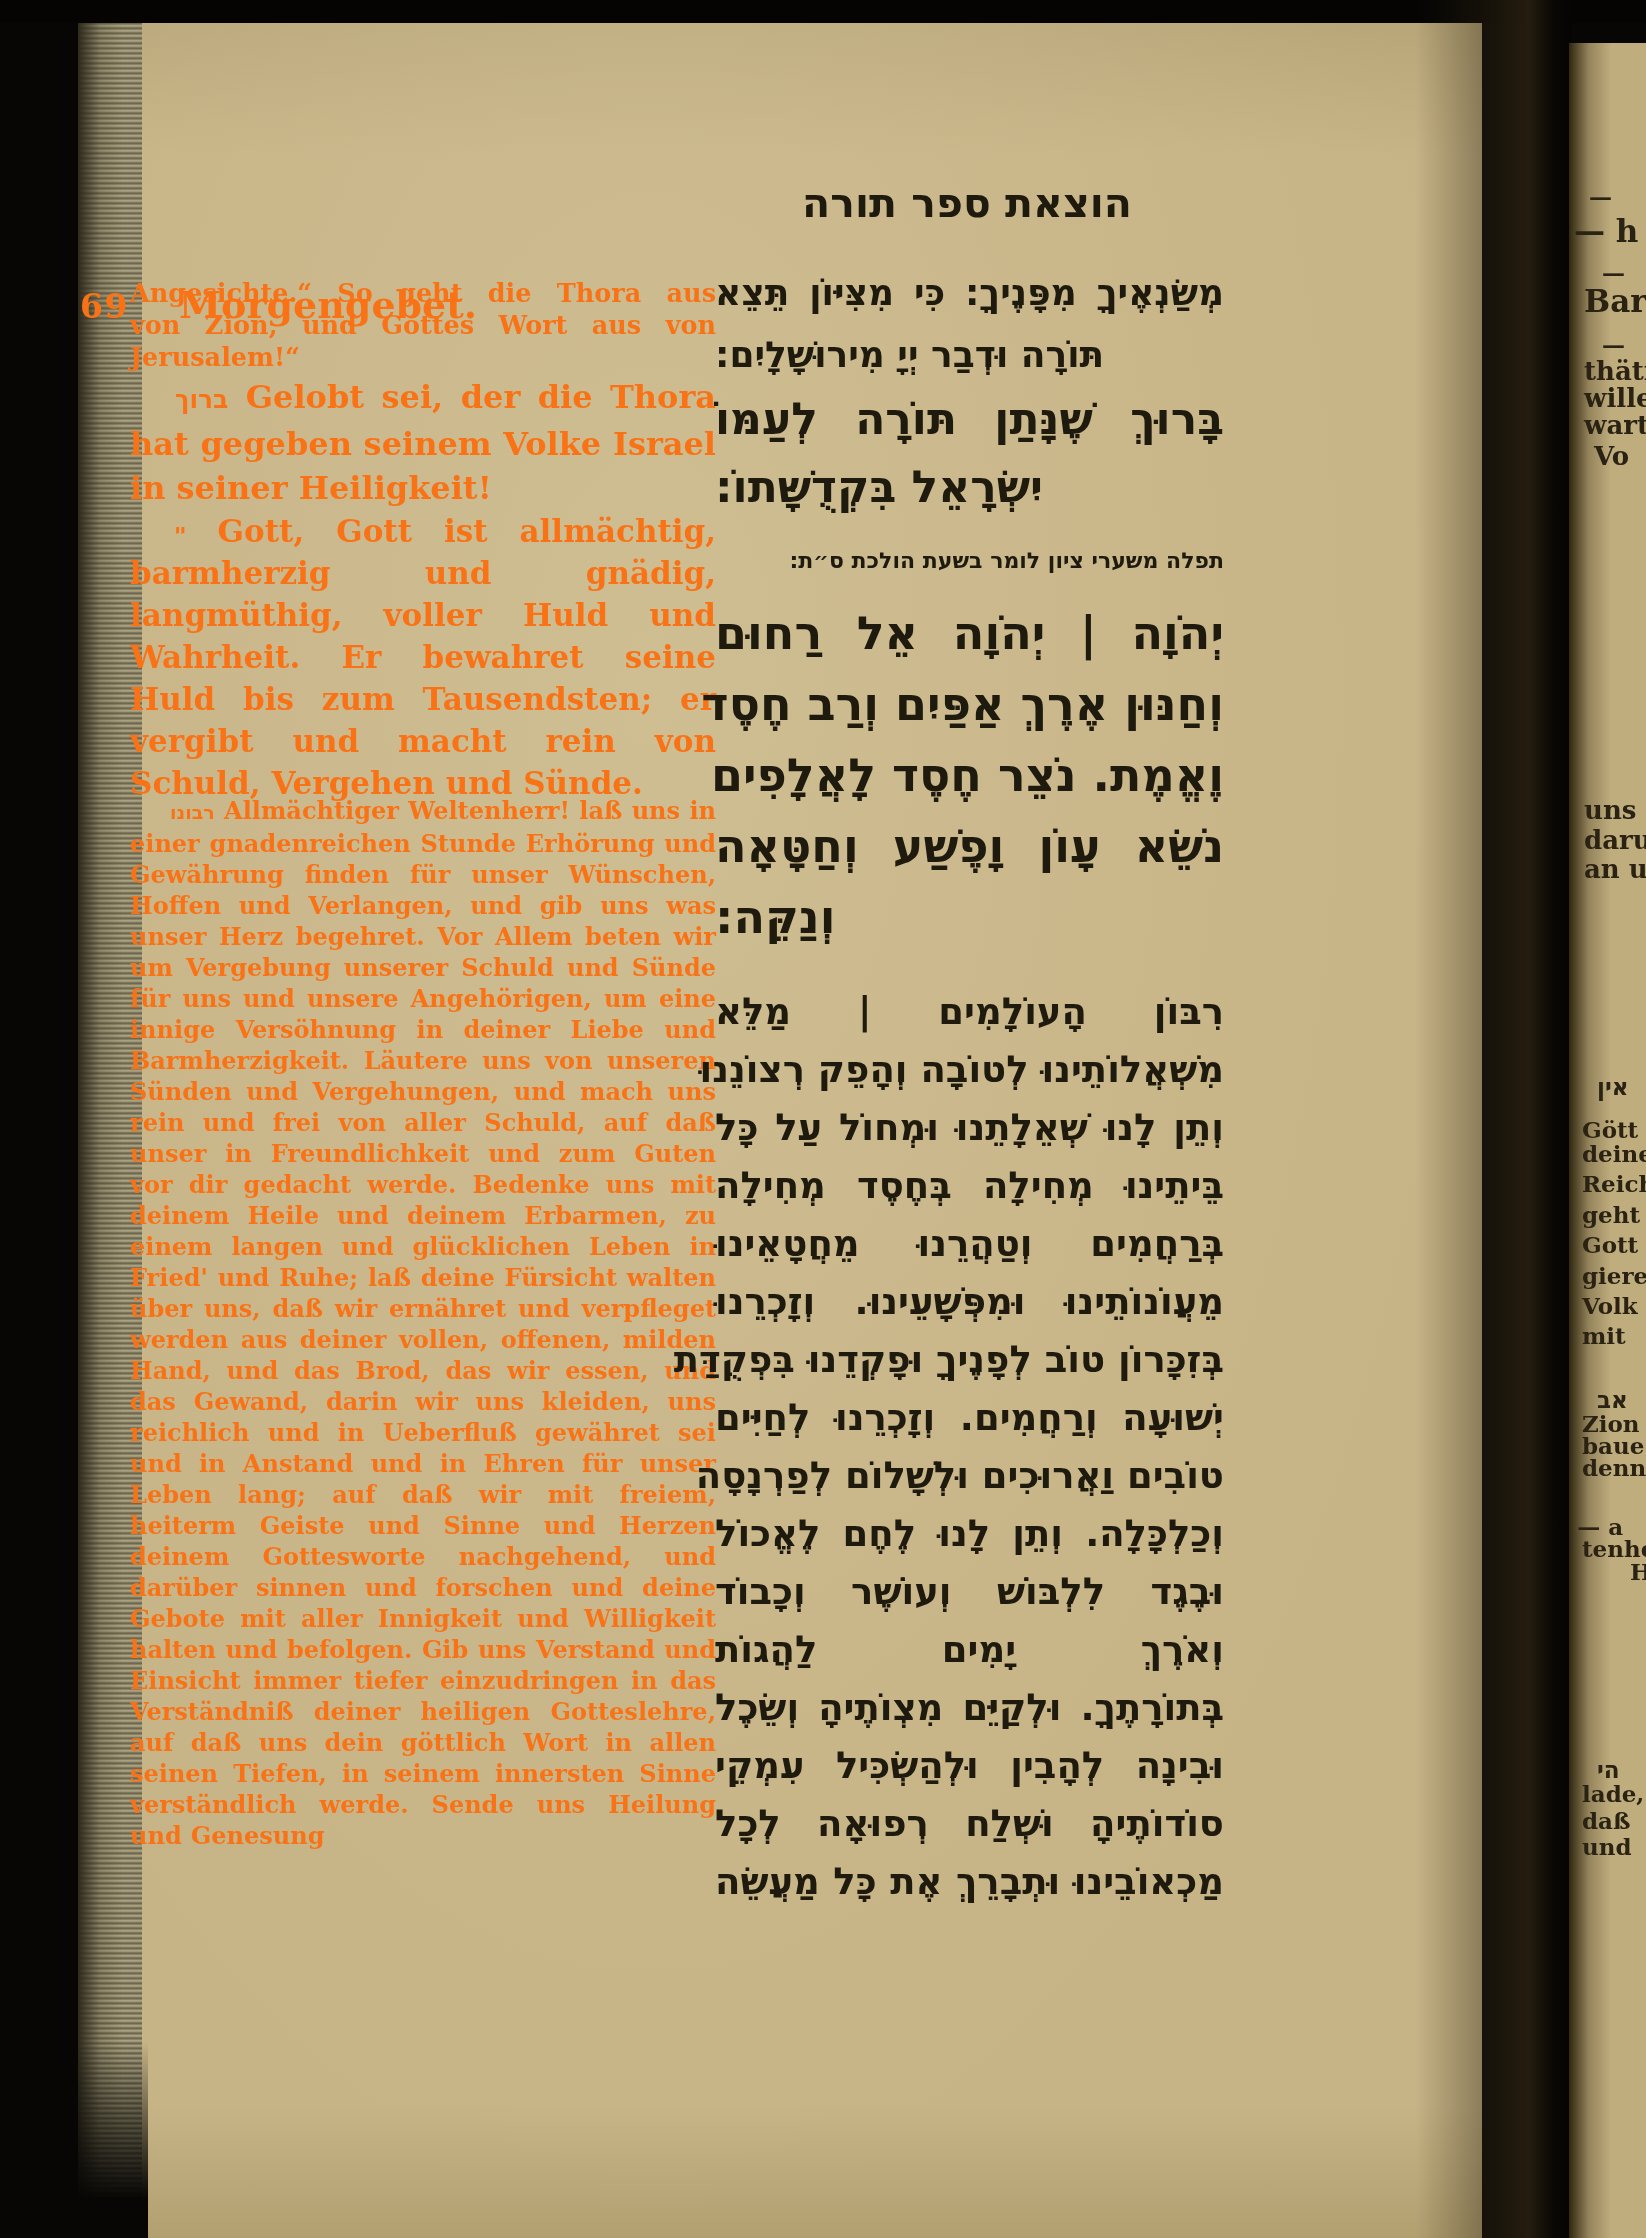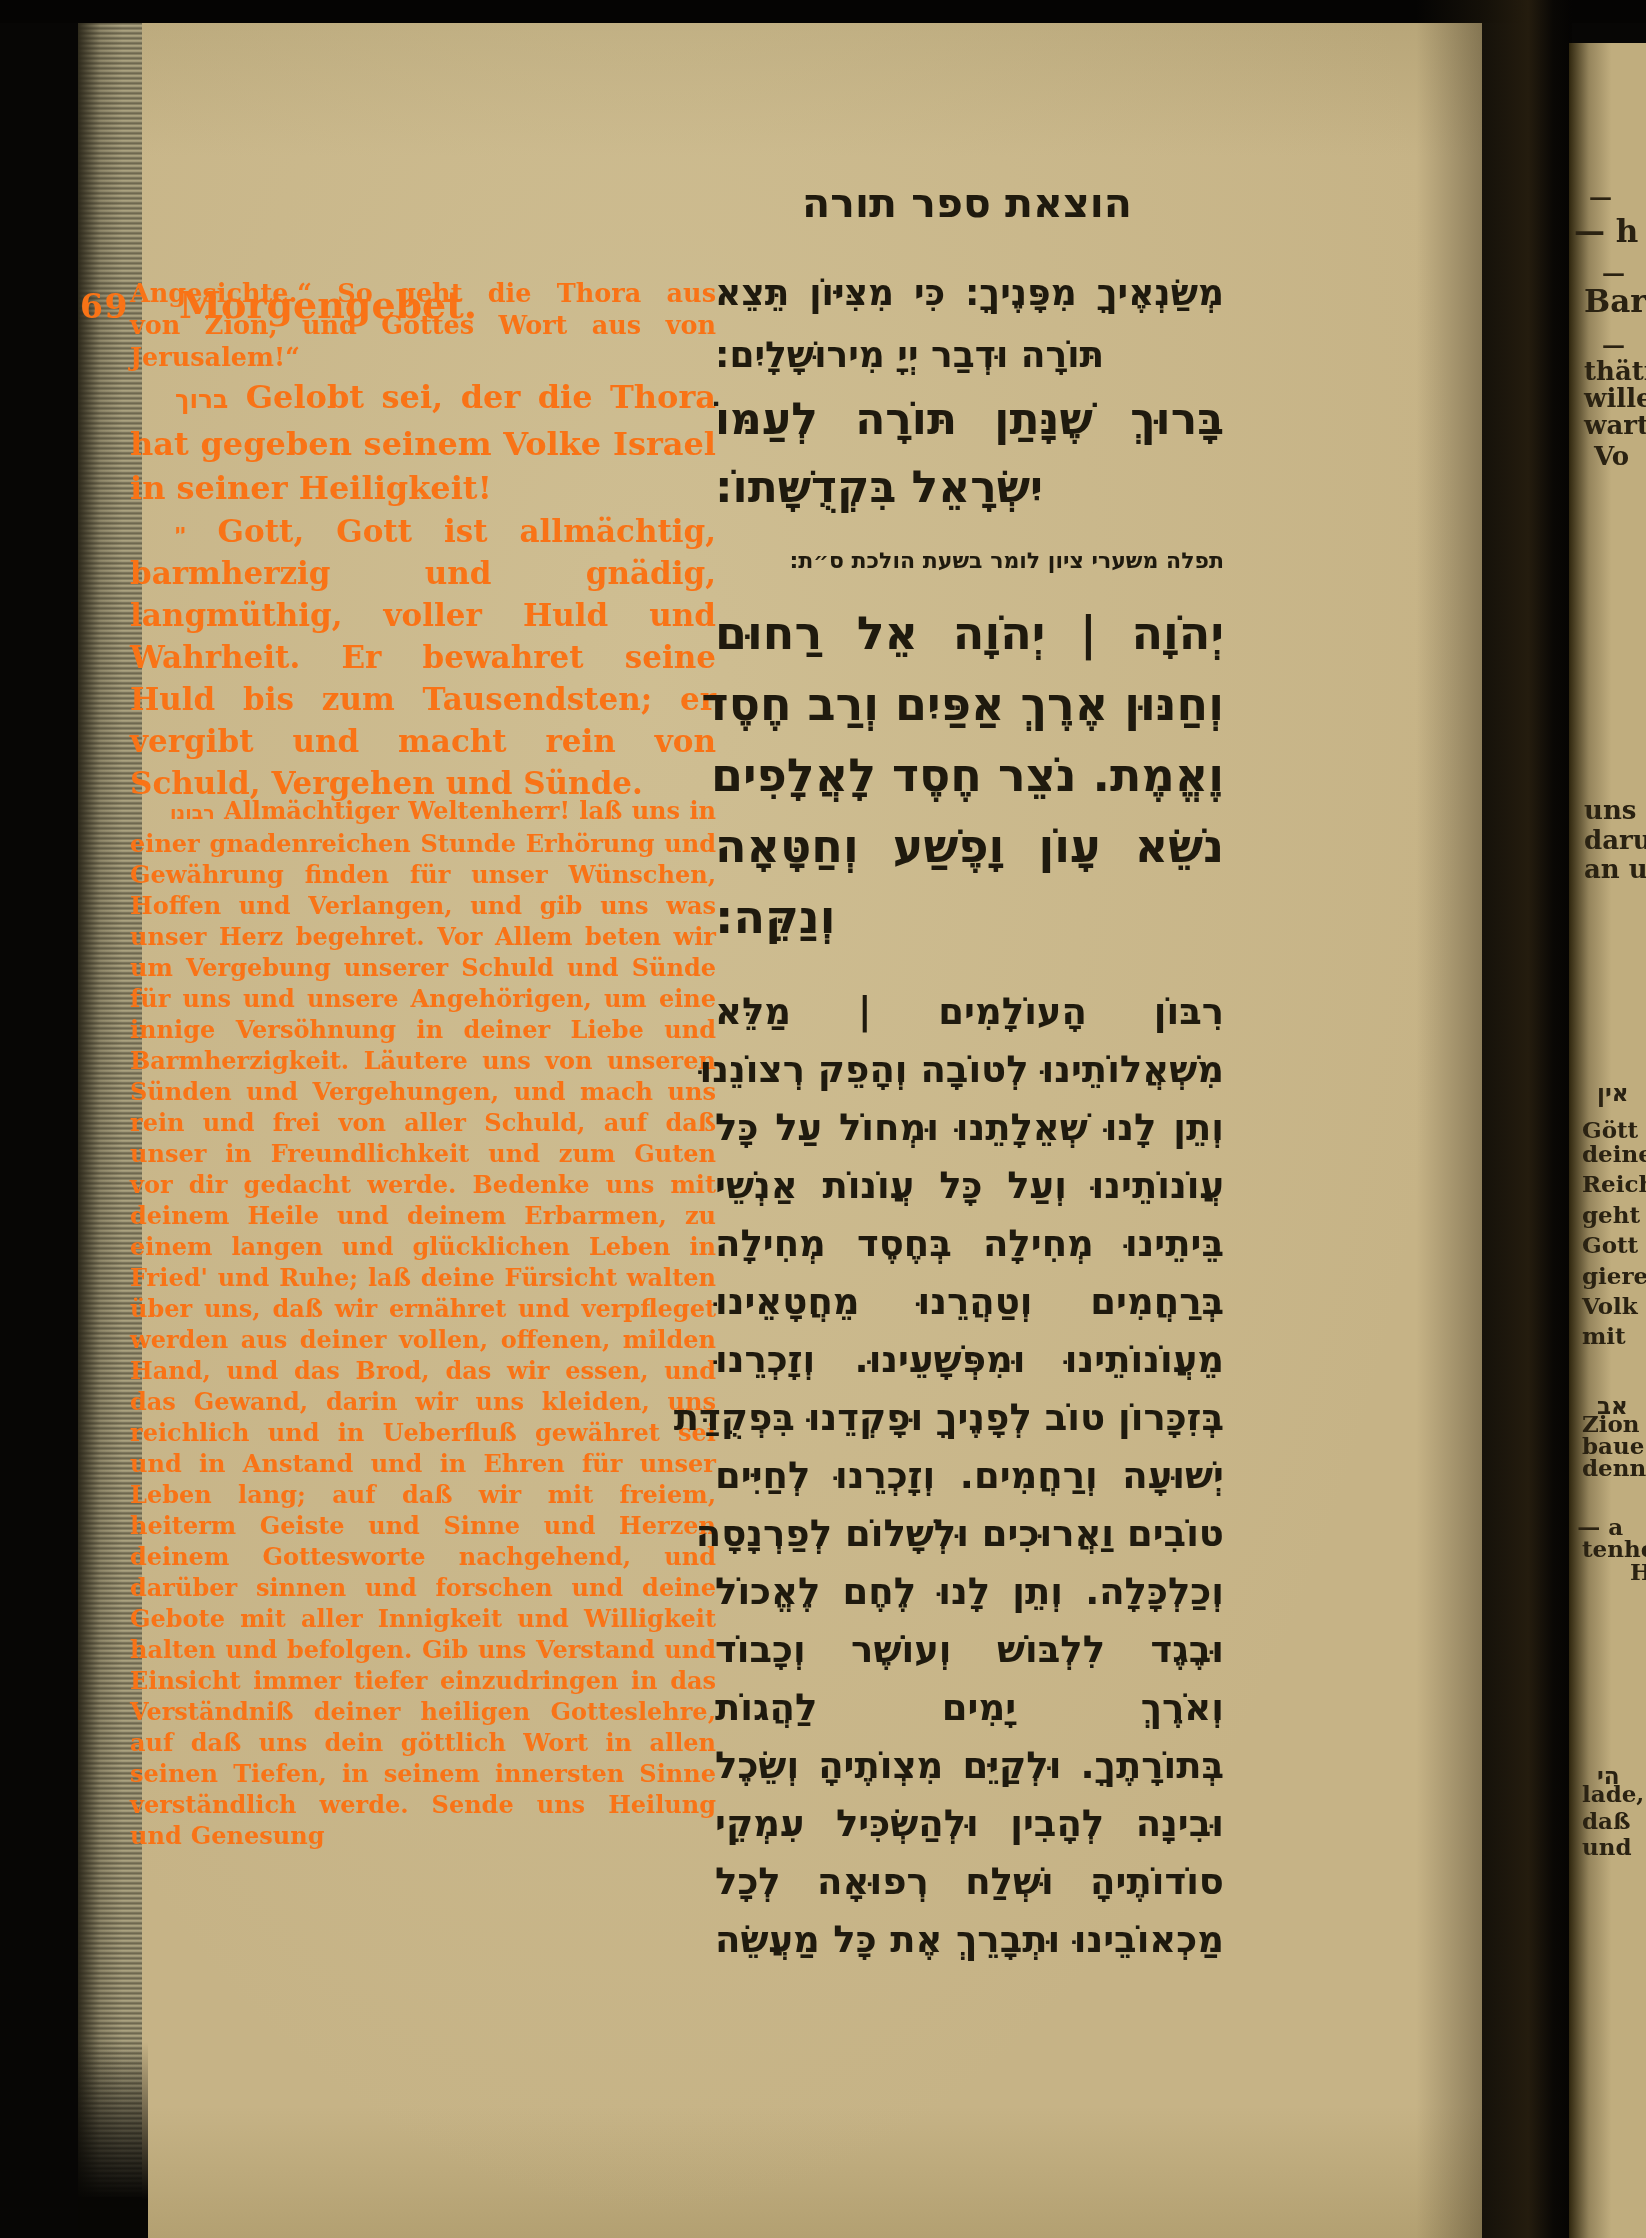--- a/index.html
+++ b/index.html
@@ -54,21 +54,21 @@
   #instruction{position:absolute;left:715px;top:548px;width:509px;font-size:22px;
                text-align:right;font-weight:bold;}
   #hblock3{top:598px;font-size:46px;line-height:71px;}
   #hblock4{top:983px;font-size:37px;line-height:58px;}
 
   
   .rp-frag{position:absolute;left:20px;font-family:"DejaVu Serif",serif;font-weight:bold;
            color:#2a2212;font-size:23px;white-space:nowrap;}
   .rp-lg{font-size:31px;}
   .rp-md{font-size:26px;}
-  .rp-heb{font-family:"DejaVu Sans",sans-serif;left:28px;margin-top:6px;}
+  .rp-heb{font-family:"DejaVu Sans",sans-serif;left:28px;}
 </style>
 </head>
 <body>
 
 <div id="scene">
   <div id="top-bar"></div>
   <div id="page-stack"></div>
   <div id="main-page"></div>
   <div id="stack-fade-bottom"></div>
 
@@ -94,21 +94,20 @@
     <div class="hl">יְהֹוָה | יְהֹוָה אֵל רַחוּם</div>
     <div class="hl">וְחַנּוּן אֶרֶךְ אַפַּיִם וְרַב חֶסֶד</div>
     <div class="hl">וֶאֱמֶת. נֹצֵר חֶסֶד לָאֲלָפִים</div>
     <div class="hl">נֹשֵׂא עָוֹן וָפֶשַׁע וְחַטָּאָה</div>
     <div class="hl hl-end">וְנַקֵּה:</div>
   </div>
   <div id="hblock4" class="hblock heb">
     <div class="hl">רִבּוֹן הָעוֹלָמִים | מַלֵּא</div>
     <div class="hl">מִשְׁאֲלוֹתֵינוּ לְטוֹבָה וְהָפֵק רְצוֹנֵנוּ</div>
     <div class="hl">וְתֵן לָנוּ שְׁאֵלָתֵנוּ וּמְחוֹל עַל כָּל</div>
-    <div class="hl">עֲוֹנוֹתֵינוּ וְעַל כָּל עֲוֹנוֹת אַנְשֵׁי</div>
     <div class="hl">בֵּיתֵינוּ מְחִילָה בְּחֶסֶד מְחִילָה</div>
     <div class="hl">בְּרַחֲמִים וְטַהֲרֵנוּ מֵחֲטָאֵינוּ</div>
     <div class="hl">מֵעֲוֹנוֹתֵינוּ וּמִפְּשָׁעֵינוּ. וְזָכְרֵנוּ</div>
     <div class="hl">בְּזִכָּרוֹן טוֹב לְפָנֶיךָ וּפָקְדֵנוּ בִּפְקֻדַּת</div>
     <div class="hl">יְשׁוּעָה וְרַחֲמִים. וְזָכְרֵנוּ לְחַיִּים</div>
     <div class="hl">טוֹבִים וַאֲרוּכִים וּלְשָׁלוֹם לְפַרְנָסָה</div>
     <div class="hl">וְכַלְכָּלָה. וְתֵן לָנוּ לֶחֶם לֶאֱכוֹל</div>
     <div class="hl">וּבֶגֶד לִלְבּוֹשׁ וְעוֹשֶׁר וְכָבוֹד</div>
     <div class="hl">וְאֹרֶךְ יָמִים לַהֲגוֹת</div>
     <div class="hl">בְּתוֹרָתֶךָ. וּלְקַיֵּם מִצְוֹתֶיהָ וְשֵׂכֶל</div>

